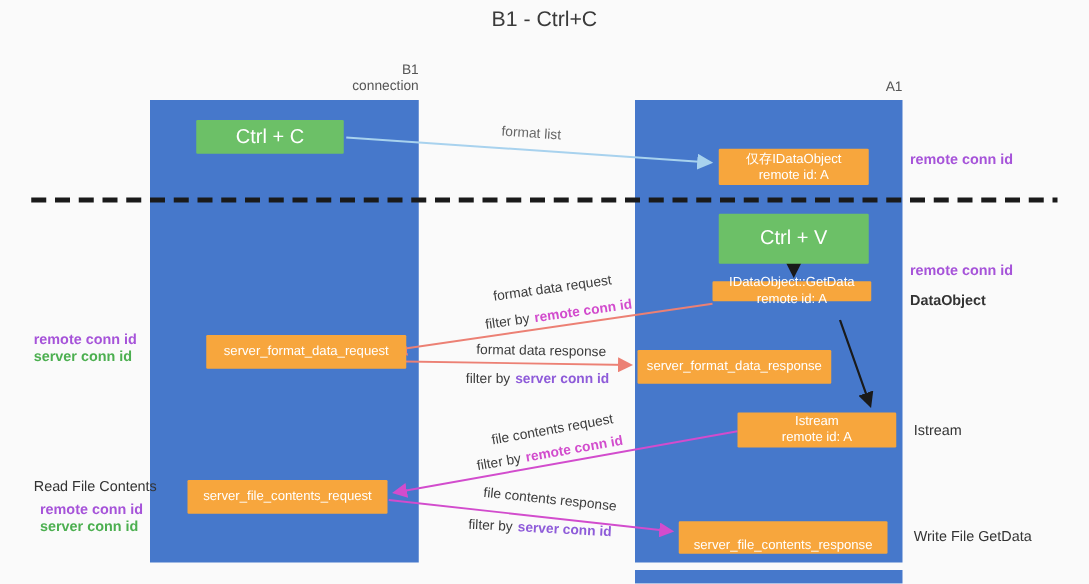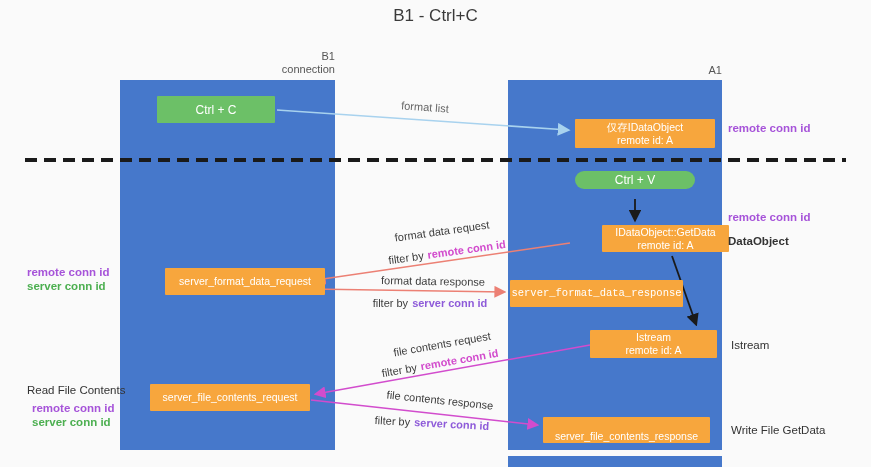--- a/index.html
+++ b/index.html
@@ -14,30 +14,30 @@
 
   .lifeline{position:absolute;background:#4678cb;}
   .lifeline.left{left:120px;top:80px;width:215px;height:370px;}
   .lifeline.right{left:508px;top:80px;width:214px;height:370px;}
   .lifeline.cont{left:508px;top:456px;width:214px;height:11px;}
 
   .arrow-layer{position:absolute;left:0;top:0;width:871px;height:467px;pointer-events:none;}
 
   .node{position:absolute;display:flex;flex-direction:column;align-items:center;justify-content:center;
         color:#fff;text-align:center;border-radius:1px;}
-  .node.green{background:#6cc067;font-size:12px;}
+  .node.green{background:#6cc067;font-size:16px;}
   .node.orange{background:#f7a63d;font-size:10.5px;line-height:13px;}
 
   .n-ctrl-c{left:157px;top:96px;width:118px;height:27px;}
-  .n-ctrl-v{left:575px;top:171px;width:120px;height:18px;border-radius:10px;}
-  .n-idata{left:575px;top:119px;width:140px;height:29px;}
-  .n-getdata{left:570px;top:225px;width:127px;height:27px;margin-left:32px;}
+  .n-ctrl-v{left:575px;top:171px;width:120px;height:40px;}
+  .n-idata{left:575px;top:119px;width:120px;height:29px;}
+  .n-getdata{left:570px;top:225px;width:127px;height:16px;}
   .n-istream{left:590px;top:330px;width:127px;height:28px;}
   .n-fmt-req{left:150px;top:268px;width:160px;height:27px;margin-left:15px;}
-  .n-fmt-res{left:510px;top:280px;width:173px;height:27px;font-family:Liberation Mono, monospace;}
+  .n-fmt-res{left:510px;top:280px;width:155px;height:27px;}
   .n-file-req{left:150px;top:384px;width:160px;height:27px;}
   .n-file-res{left:543px;top:417px;width:167px;height:26px;justify-content:flex-end;}
 
   .side-label{position:absolute;font-size:11.5px;white-space:nowrap;color:#333;}
   .side-label.purple{color:#a653d9;font-weight:bold;}
   .side-label.green{color:#4caf50;font-weight:bold;}
 
   .arrow-label{position:absolute;font-size:11px;color:#3c3c3c;white-space:nowrap;
                transform-origin:center center;}
   .arrow-label .remote{color:#d24ccd;font-weight:bold;margin-left:4px;}

